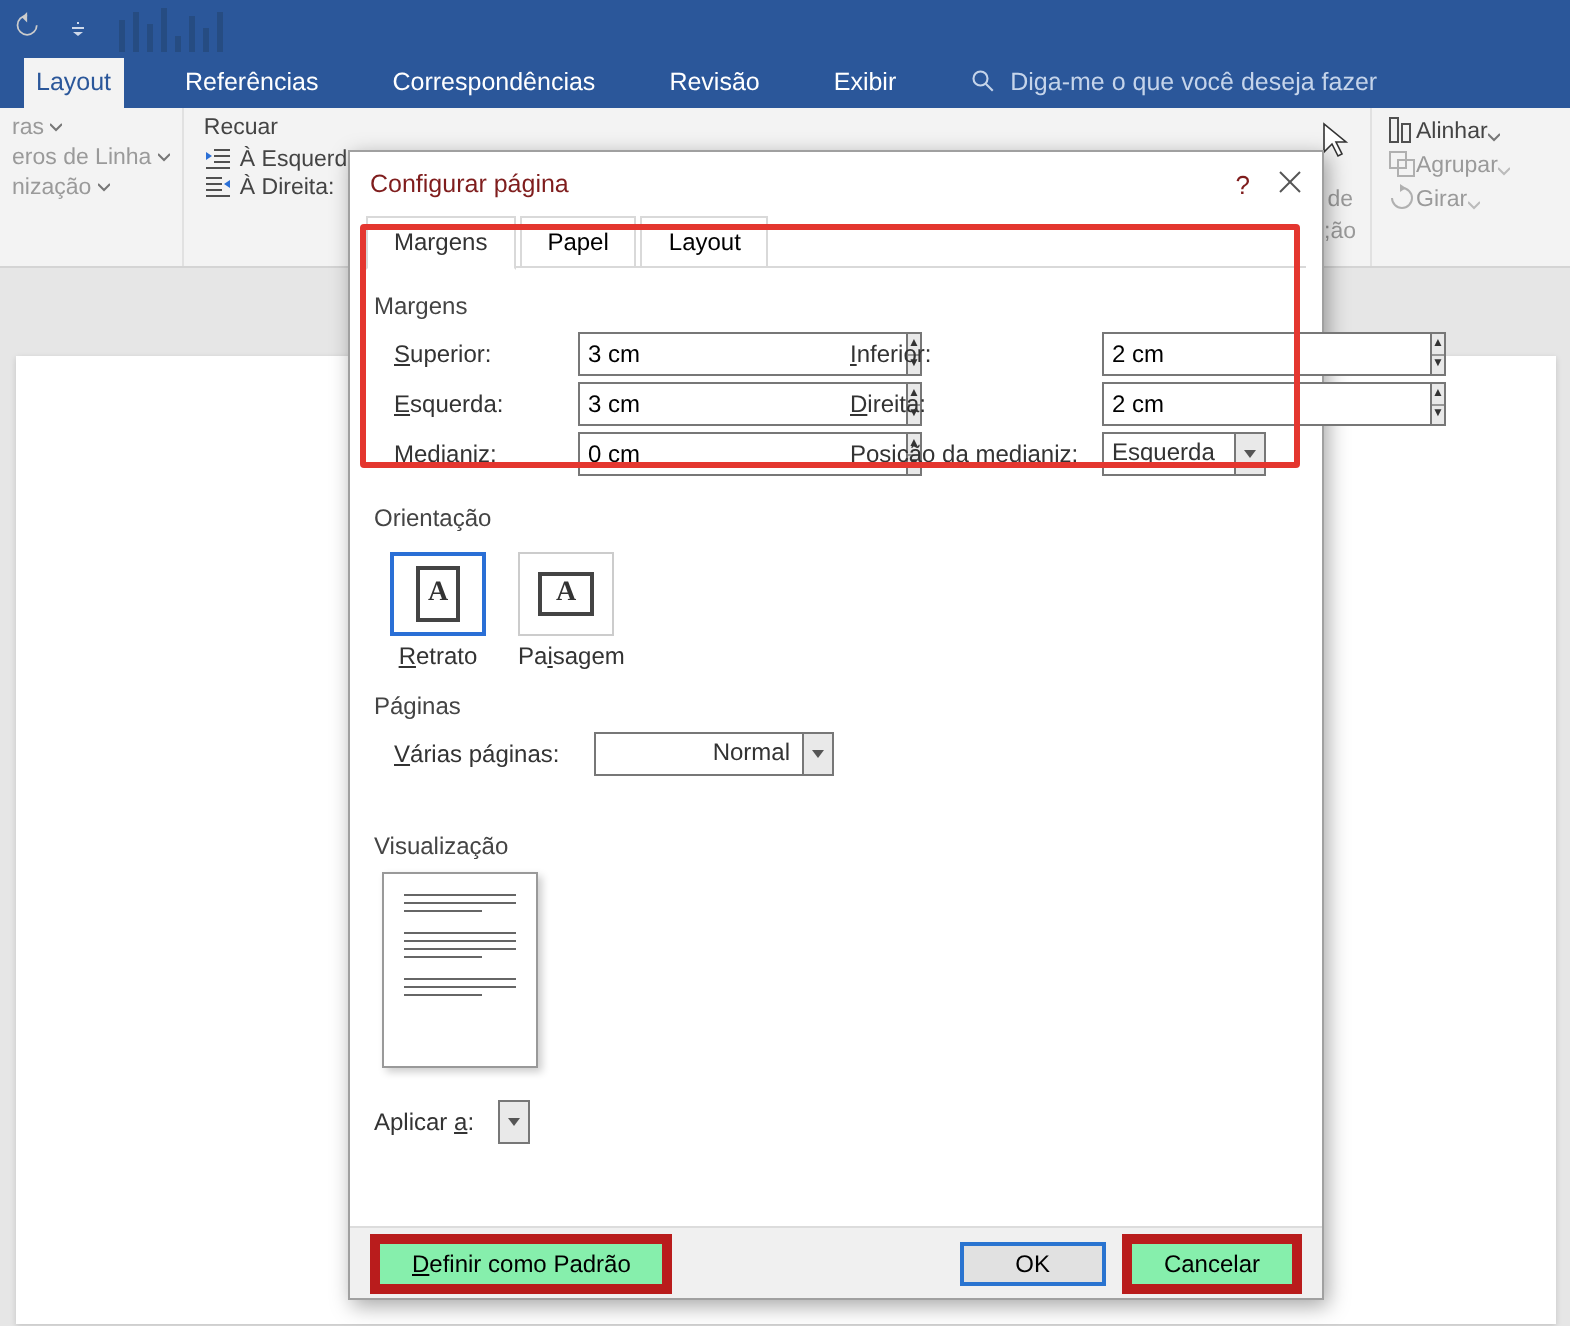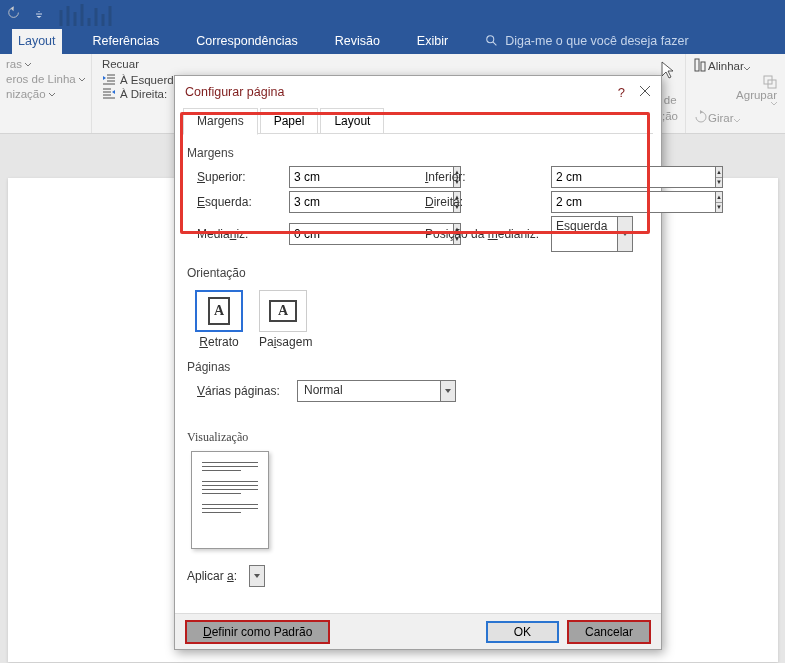--- a/index.html
+++ b/index.html
@@ -37,35 +37,35 @@
     .section-label { margin-top: 4px; margin-bottom: 6px; color: #444; font-size: 12px; }
     .fieldrow { display: flex; align-items: center; margin-bottom: 3px; }
     .fieldrow .lbl { width: 92px; }
     .fieldrow .lbl2 { width: 130px; text-align: left; padding-left: 4px; }
     .fieldrow .col2 { display: flex; align-items: center; margin-left: 50px; }
     .spinner { display: inline-flex; width: 82px; height: 22px; }
     .spinner input { flex: 1; border: 1px solid #777; border-right: none; padding: 2px 4px; font-size: 12px; font-family: inherit; }
     .spinner .updown { width: 16px; border: 1px solid #777; display: flex; flex-direction: column; background: #e9e9e9; }
     .spinner .updown div { flex: 1; display: flex; align-items: center; justify-content: center; font-size: 6px; border-bottom: 1px solid #999; cursor: pointer; }
     .spinner .updown div:last-child { border-bottom: none; }
-    .combo { display: inline-flex; width: 82px; height: 36px; }
+    .combo { display: inline-flex; width: 82px; height: 22px; }
     .combo .val { flex: 1; border: 1px solid #777; border-right: none; padding: 2px 4px; font-size: 12px;}
     .combo .drop, .combo2 .drop { width: 16px; border: 1px solid #777; background: #e9e9e9; display: flex; align-items: center; justify-content: center; cursor: pointer; }
     .combo2 { display: inline-flex; height: 22px; }
     .combo2 .val { border: 1px solid #777; border-right: none; padding: 2px 6px; font-size: 12px;}
     .highlight-box { position: absolute; left: 180px; top: 112px; width: 470px; height: 122px; border: 3px solid #e4362f; pointer-events: none; z-index: 50; border-radius: 2px;}
     .orientation-row { display: flex; gap: 16px; margin-top: 10px; margin-left: 8px; }
     .orientation-item { text-align: center; cursor: pointer; }
     .orientation-item .icon-box { width: 48px; height: 42px; border: 1px solid transparent; display: flex; align-items: center; justify-content: center; margin-bottom: 3px; }
     .orientation-item.selected .icon-box { border: 2px solid #2a6fd6; }
     .orient-page { border: 2px solid #444; background: #fff; display: flex; align-items: center; justify-content: center; font-weight: bold; font-family: "Times New Roman", serif; font-size: 14px; }
     .preview-page { width: 78px; height: 98px; border: 1px solid #999; margin-top: 6px; margin-left: 4px; box-shadow: 2px 2px 4px rgba(0,0,0,0.2); background: #fff; padding: 10px 10px 6px 10px; display: flex; flex-direction: column; gap: 3px; }
     .preview-page .ln { height: 1px; background: #666; }
     .dialog-footer { position: absolute; left: 0; right: 0; bottom: 0; height: 36px; background: #f0f0f0; border-top: 1px solid #dcdcdc; display: flex; align-items: center; padding: 0 10px; gap: 8px; }
-    .btn { border: 2px solid #b91c1c; background: #a3a3a3; padding: 3px 16px; font-size: 12px; cursor: pointer; }
+    .btn { border: 5px solid #b91c1c; background: #86efac; padding: 3px 16px; font-size: 12px; cursor: pointer; }
     .btn.primary { border: 2px solid #2a74d0; background: #e1e1e1; padding: 2px 26px; }
     u.hotkey { text-decoration: underline; }
     .ribbon-partial-text{ color: #9a9a9a; }
   </style>
 </head>
 <body>
 
 <div class="title-bar">
   <div class="back">
     <svg width="14" height="14" viewBox="0 0 16 16">
@@ -160,21 +160,21 @@
     <div class="arrange-line">
       <svg width="14" height="14" viewBox="0 0 14 14">
           <rect x="1" y="1" width="4" height="12" fill="none" stroke="#505050"></rect>
           <rect x="7" y="4" width="4" height="9" fill="none" stroke="#505050"></rect>
         </svg>
       <span>Alinhar</span>
       <svg width="6" height="6" viewBox="0 0 6 6">
           <path d="M0 1 L3 4 L6 1" fill="none" stroke="#777"></path>
         </svg>
     </div>
-    <div class="arrange-line" style="color:#9a9a9a;flex-direction:column;">
+    <div class="arrange-line" style="color:#9a9a9a;">
       <svg width="14" height="14" viewBox="0 0 14 14">
           <rect x="1" y="1" width="8" height="8" fill="none" stroke="#b0b0b0"></rect>
           <rect x="5" y="5" width="8" height="8" fill="none" stroke="#b0b0b0"></rect>
         </svg>
       <span>Agrupar</span>
       <svg width="6" height="6" viewBox="0 0 6 6">
           <path d="M0 1 L3 4 L6 1" fill="none" stroke="#bbb"></path>
         </svg>
     </div>
     <div class="arrange-line" style="color:#9a9a9a;">
@@ -291,30 +291,30 @@
             <div class="orient-page" style="width:28px; height:22px;">A</div>
           </div>
         <div>Pa<u class="hotkey">i</u>sagem</div>
       </div>
     </div>
 
     <div class="section-label" style="margin-top:11px;">Páginas</div>
     <div class="fieldrow" style="padding-left:10px;">
       <span style="width:100px;"><u class="hotkey">V</u>árias páginas:</span>
       <span class="combo2">
-          <span class="val" style="width:143px;">Normal</span>
+          <span class="val" style="width:104px;text-align:right;">Normal</span>
           <span class="drop">
             <svg width="8" height="8" viewBox="0 0 8 8">
               <path d="M1 2 L4 6 L7 2 Z" fill="#555"></path>
             </svg>
           </span>
         </span>
     </div>
 
-    <div class="section-label" style="margin-top:28px;font-family:Liberation Serif, serif;">Visualização</div>
+    <div class="section-label" style="margin-top:28px;">Visualização</div>
     <div class="preview-page">
       <div class="ln"></div>
         <div class="ln"></div>
         <div class="ln" style="width:70%;"></div>
       <div style="height:4px;"></div>
       <div class="ln"></div>
         <div class="ln"></div>
         <div class="ln"></div>
         <div class="ln" style="width:70%;"></div>
       <div style="height:4px;"></div>

